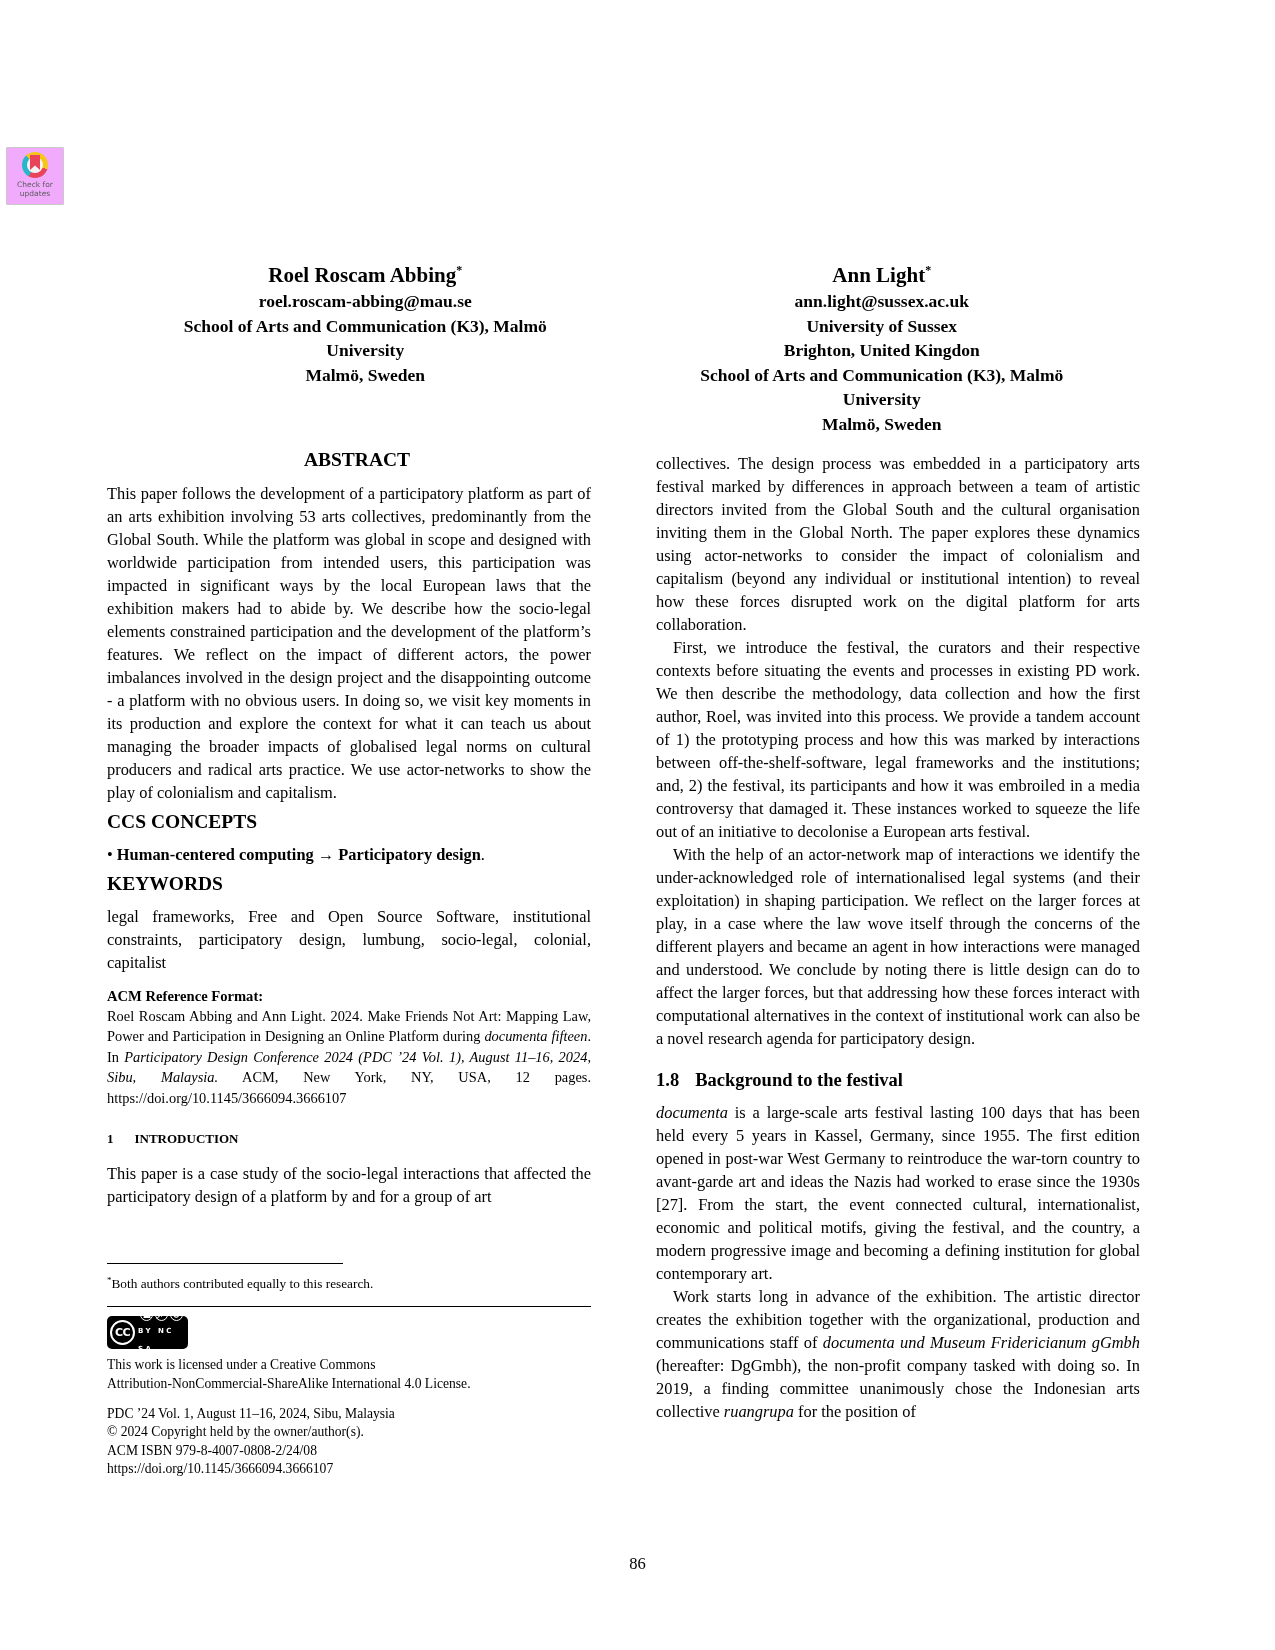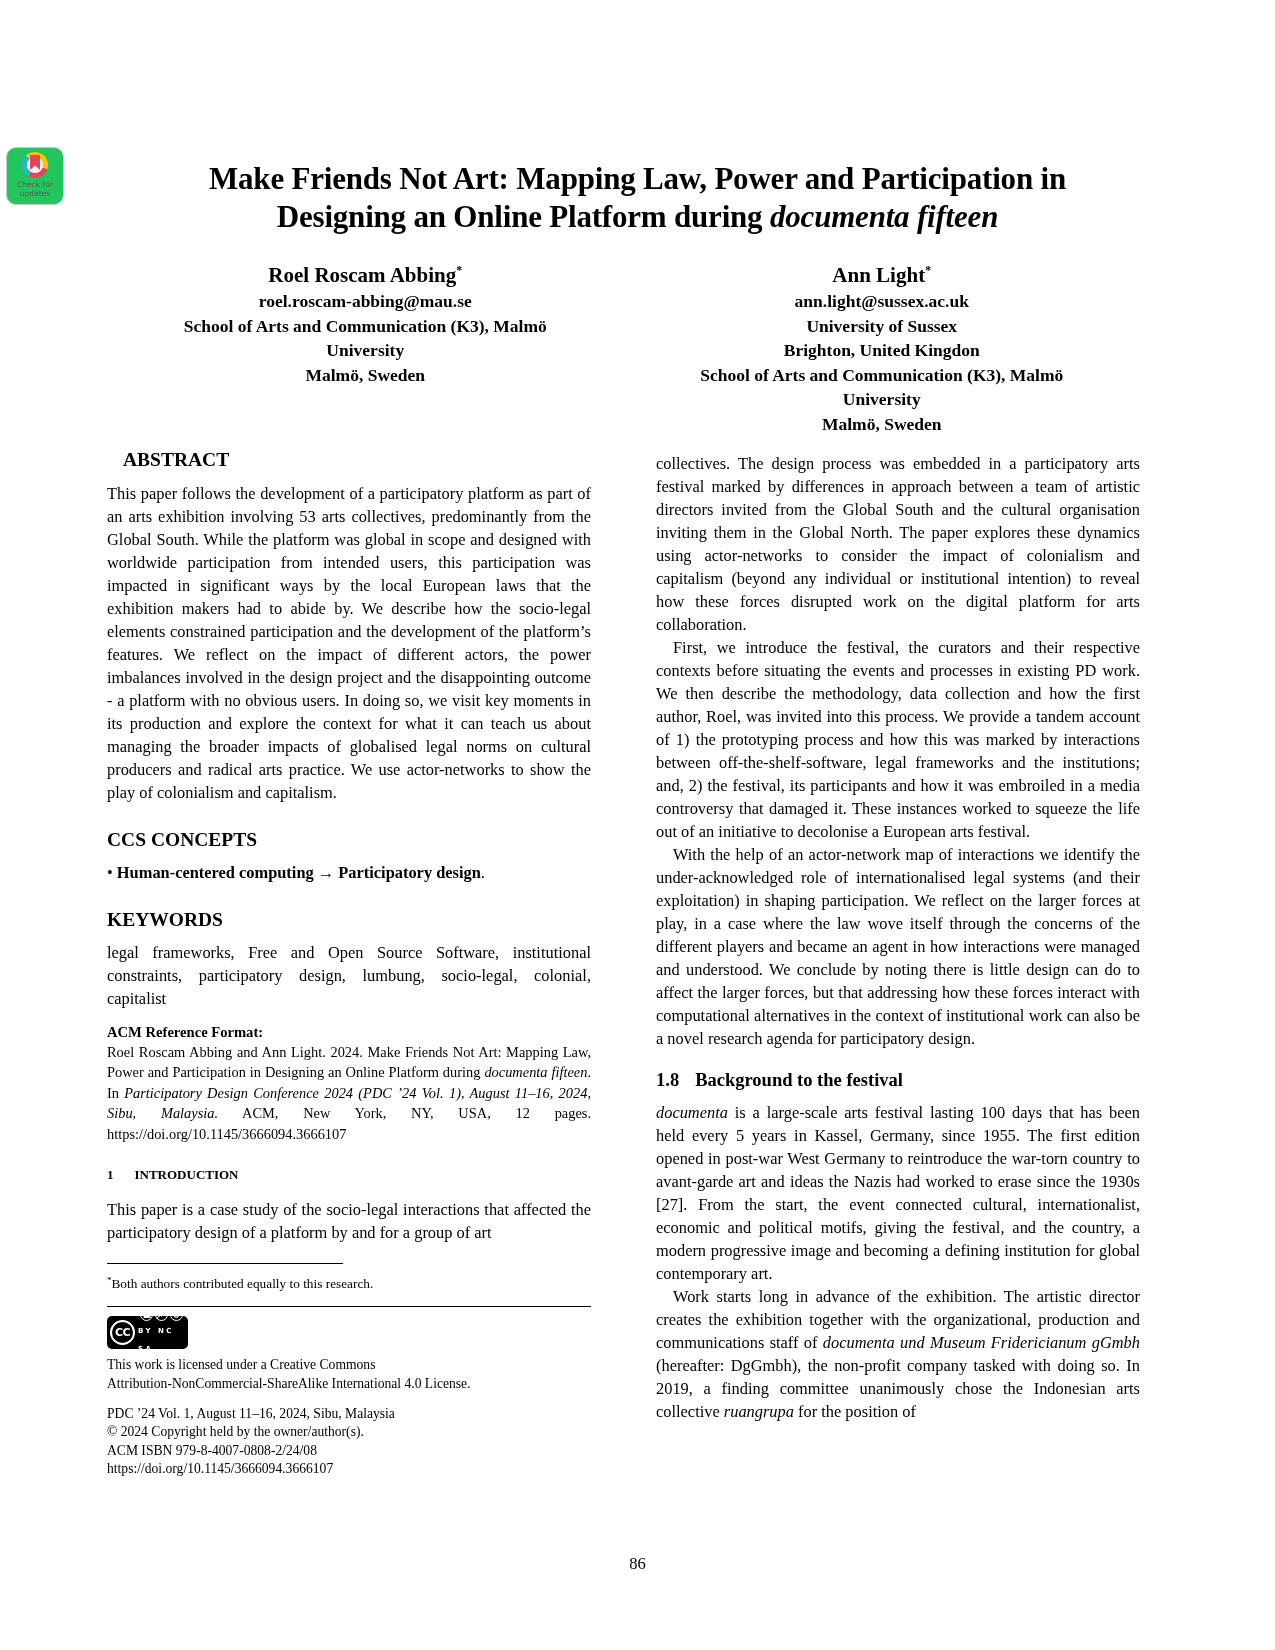--- a/index.html
+++ b/index.html
@@ -6,21 +6,21 @@
   html,body { background:#ffffff; }
   .page {
     position:relative; width:1275px; height:1650px; background:#ffffff;
     font-family:"Liberation Serif","DejaVu Serif",serif; color:#000;
     overflow:hidden;
   }
 
   
   .update-badge {
     position:absolute; left:6px; top:147px; width:58px; height:58px;
-    background:#22c55e; border:1px solid #c9c9c9; border-radius:10px;
+    background:#f0abfc; border:1px solid #c9c9c9; border-radius:1px;
     display:flex; flex-direction:column; align-items:center; cursor:pointer;
   }
   .ring {
     margin-top:4px; width:26px; height:26px; border-radius:50%;
     background:conic-gradient(from 210deg,#29b6c8 0 30%, #f6c517 30% 72%, #e8455a 72% 100%);
     position:relative;
   }
   .ring::after{
     content:""; position:absolute; left:5px; top:5px; width:16px; height:16px;
     border-radius:50%; background:#f4f4f4;
@@ -46,22 +46,22 @@
   .author-line { font-size:17.5px; line-height:24.5px; }
 
   
   .col { position:absolute; width:484px; font-size:16.4px; line-height:23px; text-align:justify; }
   .col-left  { left:107px; top:448px; }
   .col-right { left:656px; top:452px; }
   .col p { text-align:justify; hyphens:auto; -webkit-hyphens:auto; }
   .indent { text-indent:17px; }
 
   .big-h { font-size:19.5px; line-height:24px; font-weight:bold; text-align:left; }
-  .h-space { margin:24px 0 9px 0; }
-  .h-first { margin:0 0 10px 16px; }
+  .h-space { margin:6px 0 9px 0; }
+  .h-first { margin:0 0 10px 16px;text-align:center; }
   .sec-h { font-size:13px; line-height:26px; font-weight:bold; text-align:left; margin:18px 0 10px 0; }
   .sec-num { display:inline-block; }
   .sec-title { display:inline-block; margin-left:21px; }
   .subsec-h { font-size:18.5px; line-height:24px; font-weight:bold; text-align:left; margin:18px 0 9px 0; }
   .subsec-title { display:inline-block; margin-left:16px; }
 
   .ccs-line { margin-top:0; }
   .ref-head { font-size:14.6px; line-height:19px; font-weight:bold; text-align:left; margin-top:13px; }
   .ref-text { font-size:14.4px; line-height:20.4px; text-align:justify; }
 
@@ -107,24 +107,20 @@
   <div class="update-badge">
     <div class="ring">
       <div class="bookmark"></div>
     </div>
     <div class="badge-label">
       <div>Check for</div>
       <div>updates</div>
     </div>
   </div>
 
-  <h1 class="title">
-    <span>Make Friends Not Art: Mapping Law, Power and Participation in</span><br>
-    <span>Designing an Online Platform during </span><em>documenta fifteen</em>
-  </h1>
 
   <div class="authors">
     <div class="author">
       <div class="author-name"><span>Roel Roscam Abbing</span><sup>*</sup></div>
       <div class="author-line">roel.roscam-abbing@mau.se</div>
       <div class="author-line">School of Arts and Communication (K3), Malmö</div>
       <div class="author-line">University</div>
       <div class="author-line">Malmö, Sweden</div>
     </div>
     <div class="author">

